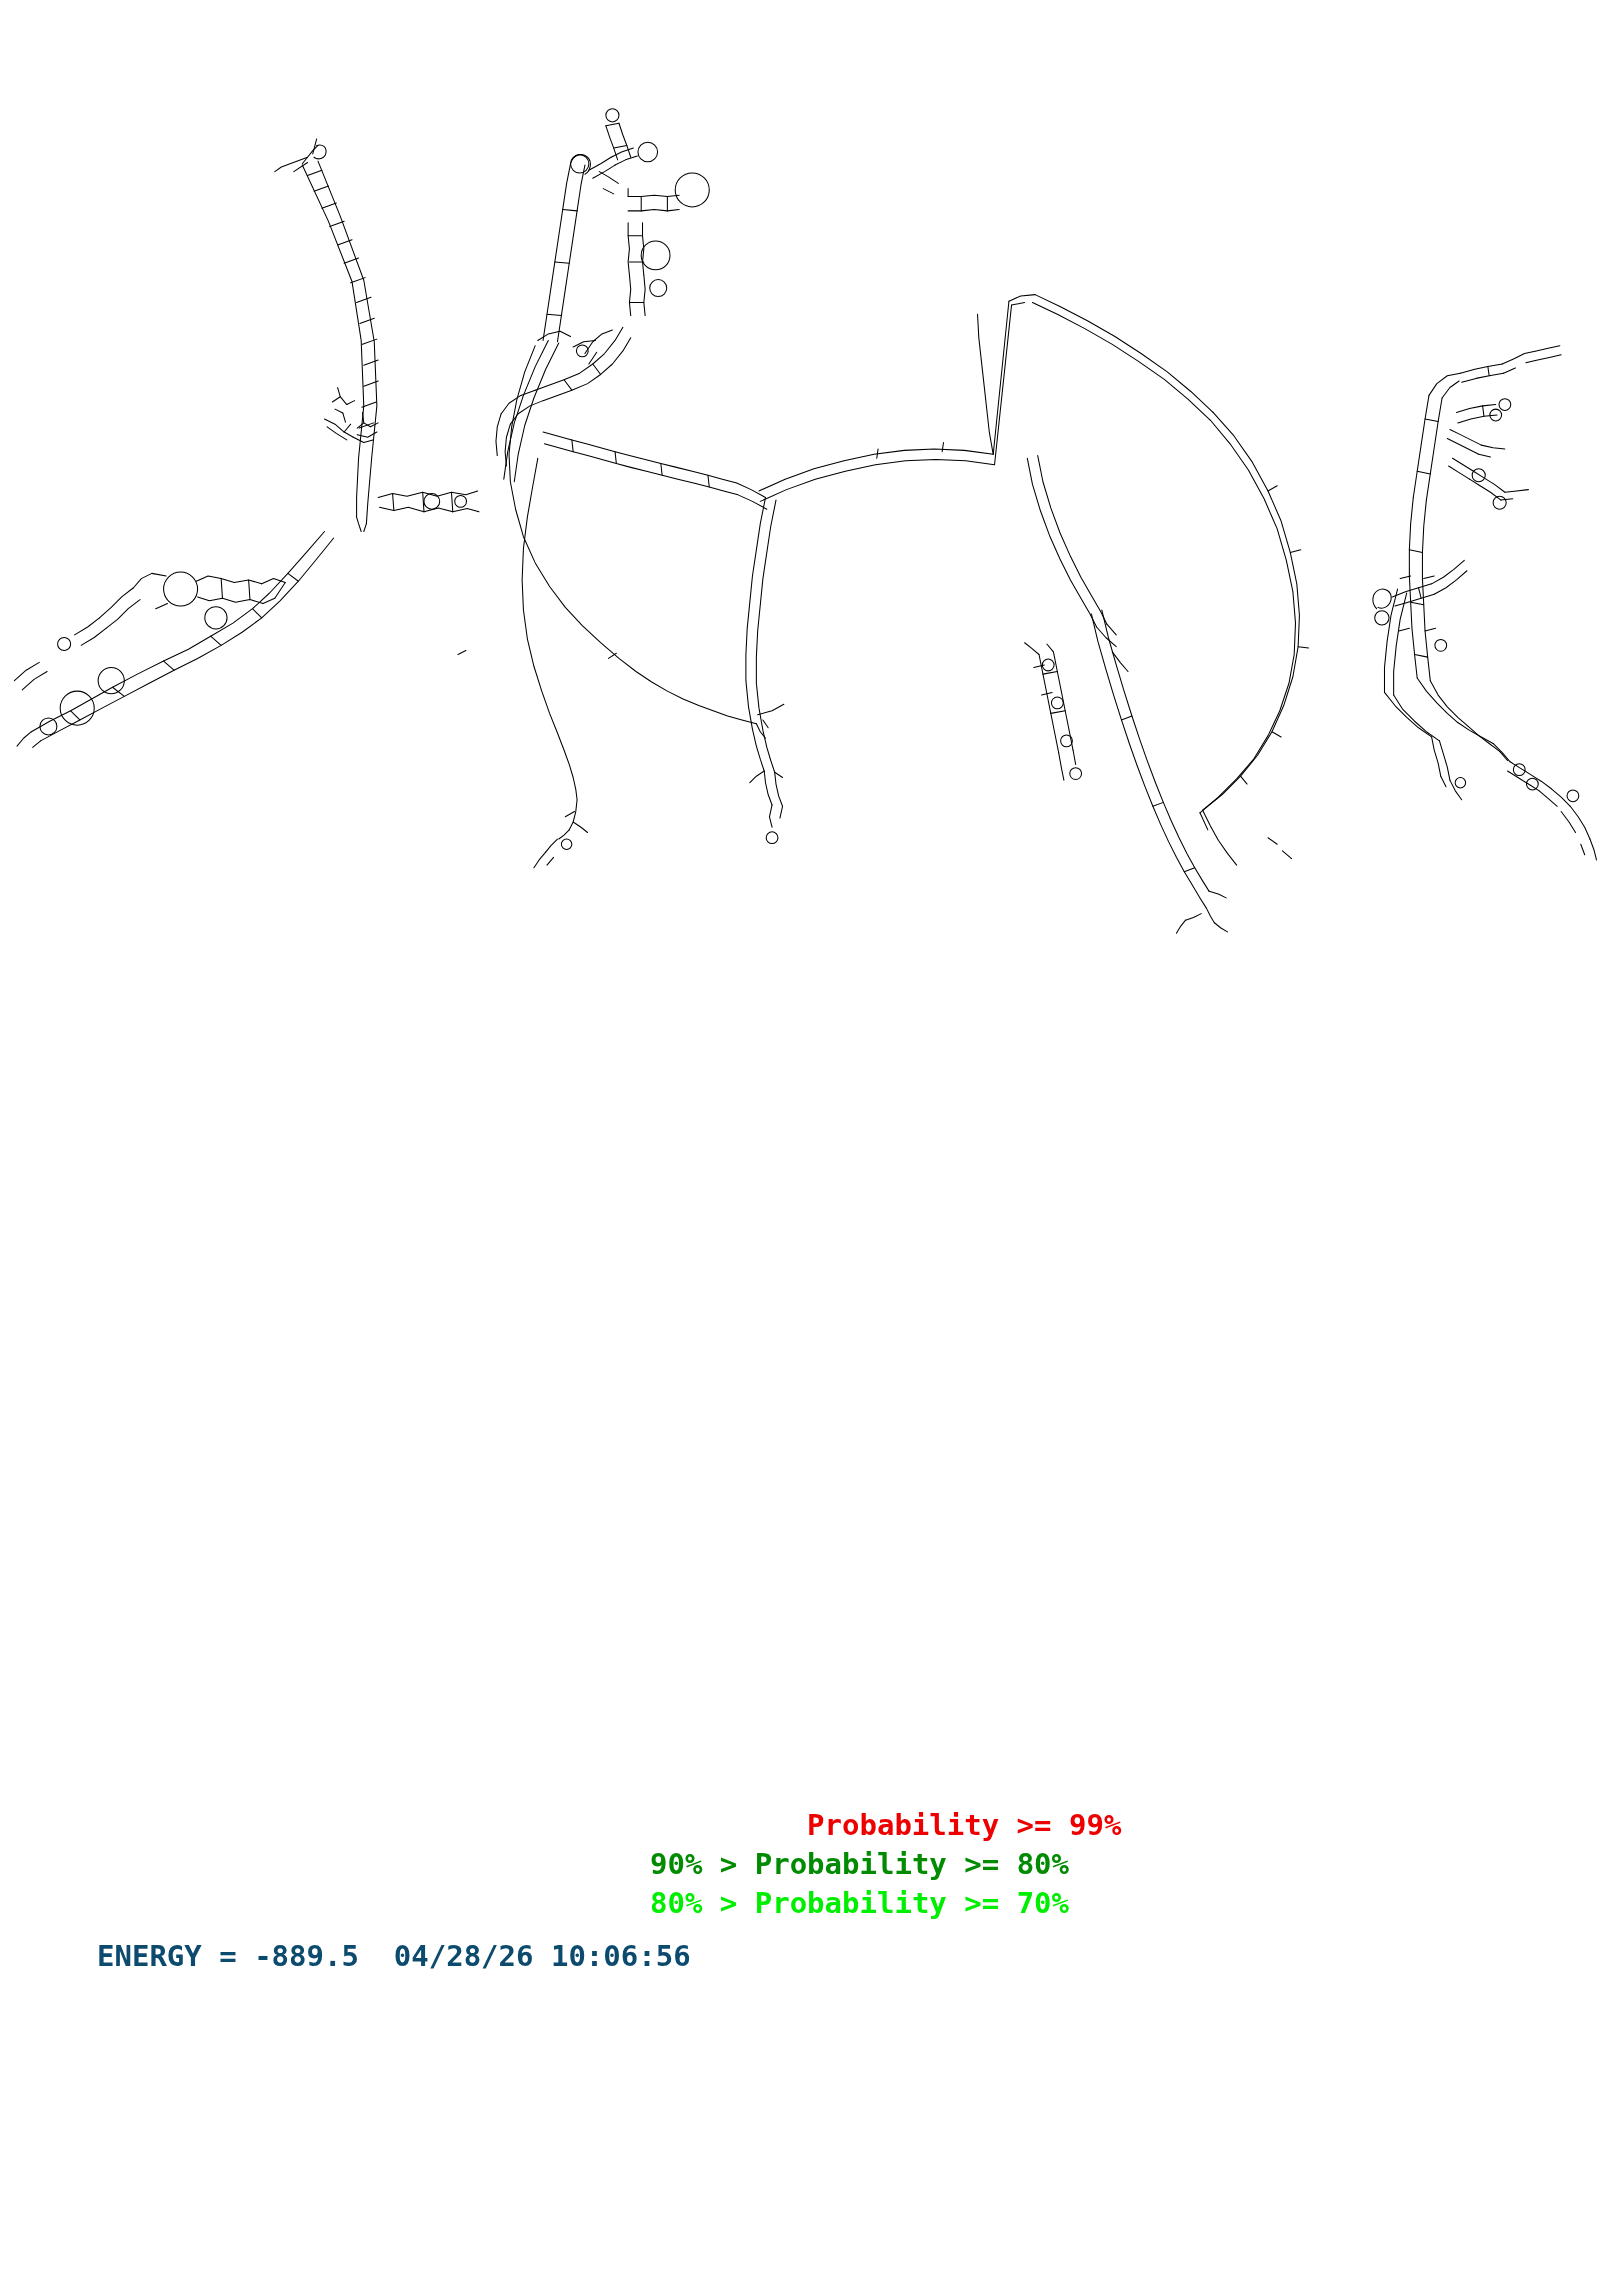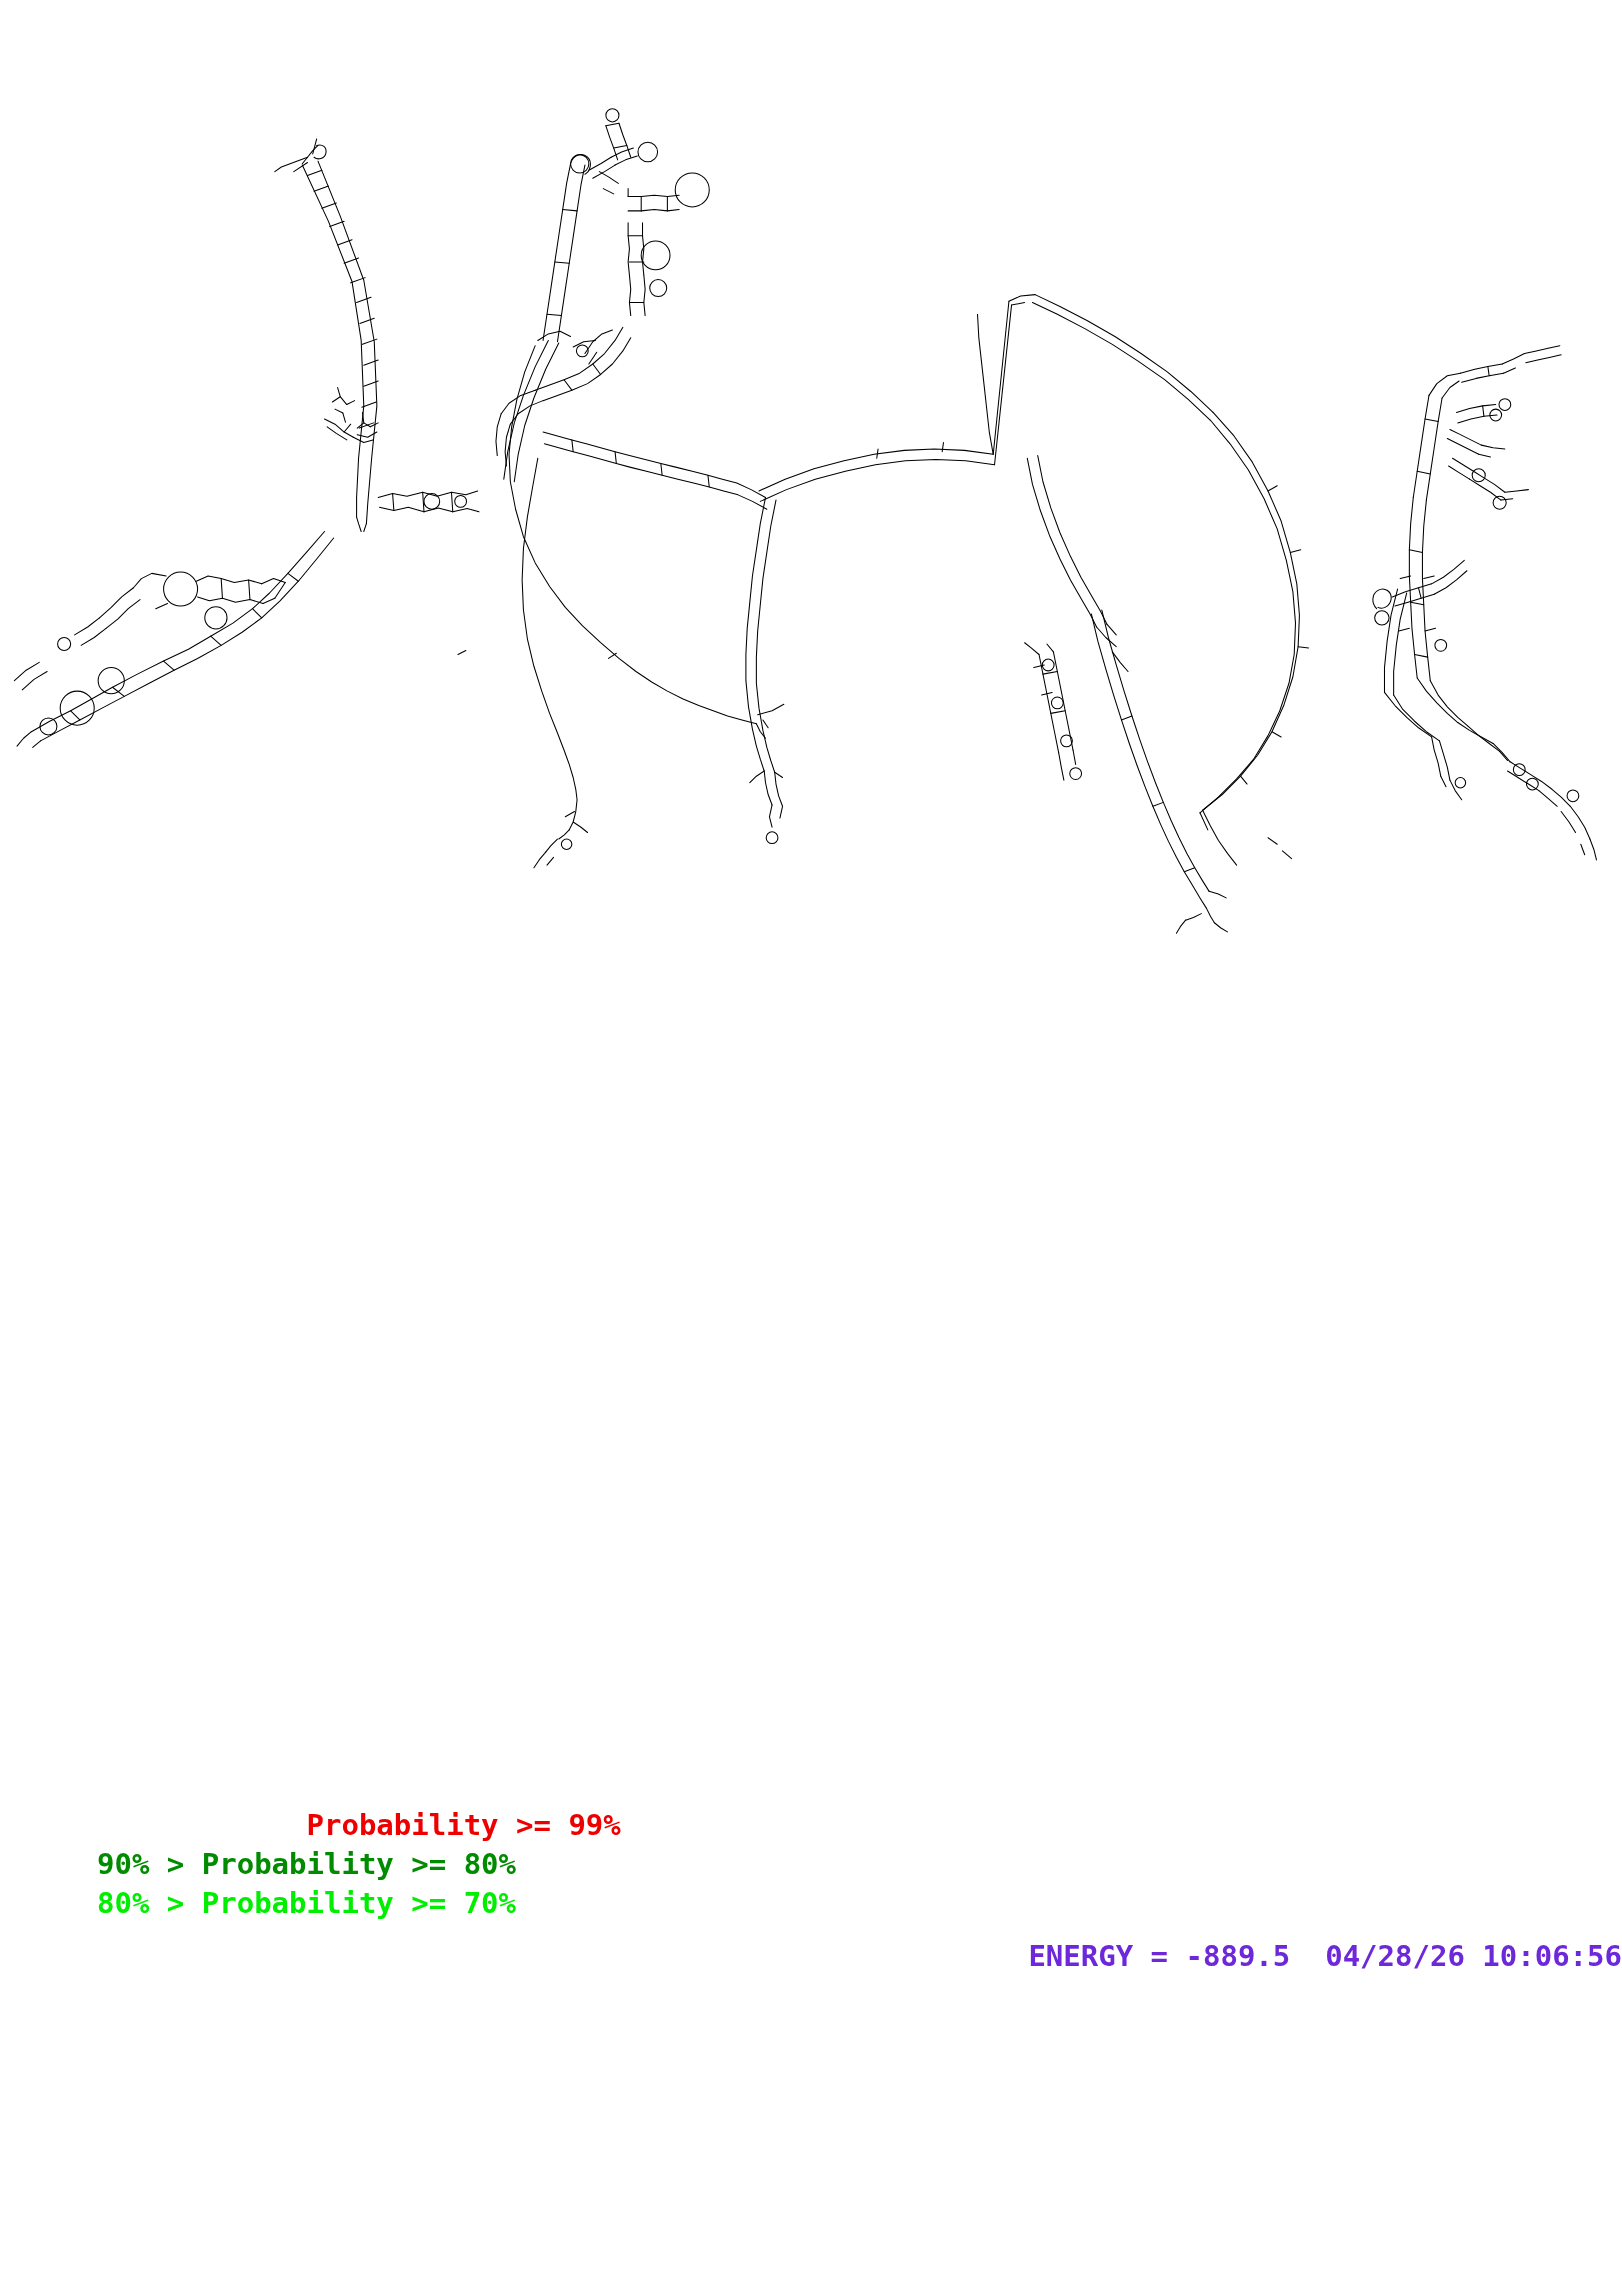--- a/index.html
+++ b/index.html
@@ -27,33 +27,32 @@
     top: 1806px;
     width: 1622px;
   }
   .legend-row {
     font-family: "DejaVu Sans Mono", monospace;
     font-size: 29px;
     font-weight: bold;
     letter-spacing: 0px;
     line-height: 39px;
     white-space: pre;
-    text-align: left;
+    text-align: center;
     padding-left: 97px;
   }
   .energy-row {
     font-family: "DejaVu Sans Mono", monospace;
     font-size: 29px;
     font-weight: bold;
-    color: #6d28d9;
+    color: #0c4a6e;
     white-space: pre;
     padding-left: 97px;
     line-height: 39px;
     margin-top: 14.4px;
-    text-align: right;
   }
 </style>
 </head>
 <body>
 
 <svg id="structure-canvas" viewBox="0 0 2479 2000" xmlns="http://www.w3.org/2000/svg">
   <g fill="none" stroke="#000000" stroke-width="1.6" stroke-linecap="round" stroke-linejoin="round">
 
     <path d="M462,250 L470,240 L478,230 L486,222"></path>
     <path d="M470,240 L430,255 L420,262"></path>

